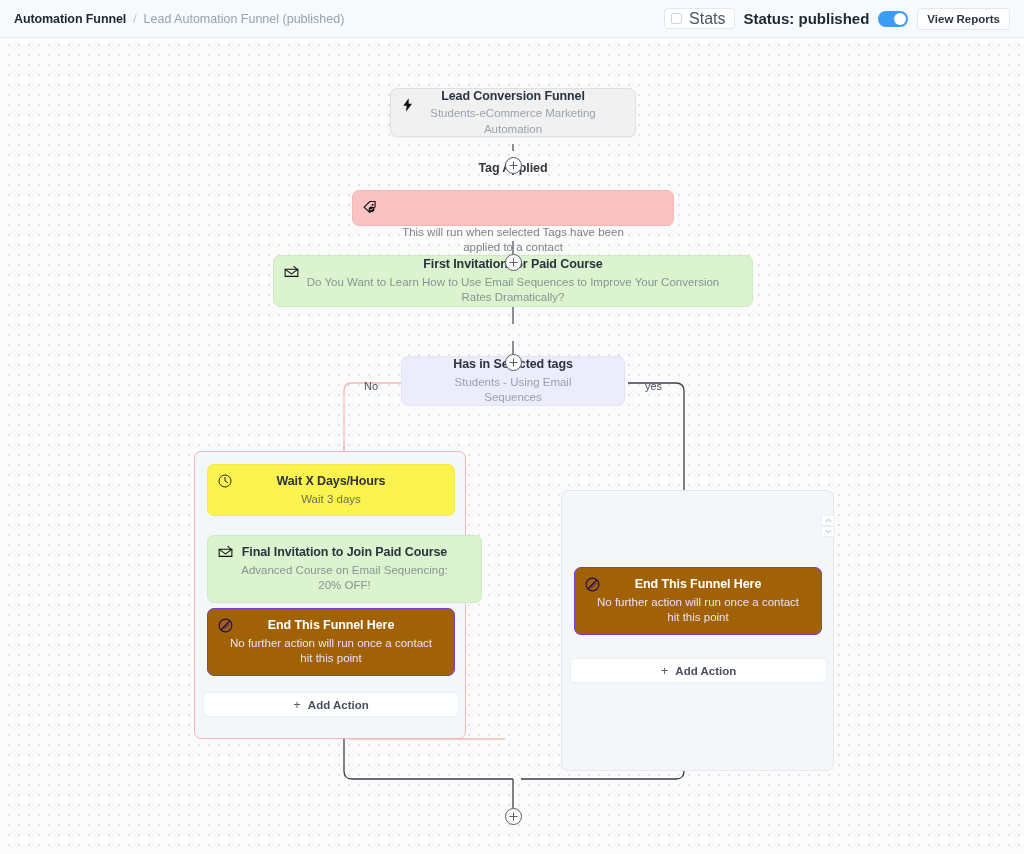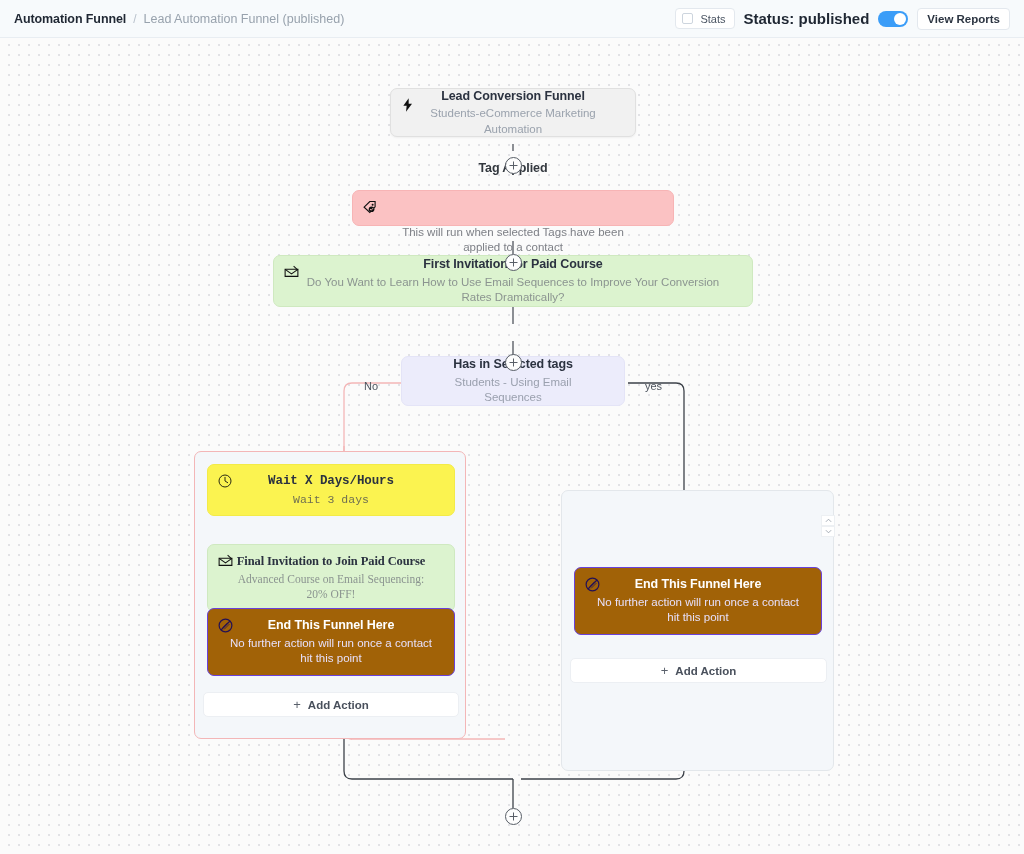--- a/index.html
+++ b/index.html
@@ -61,21 +61,21 @@
     padding: 0 8px 0 6px;
   }
   .chk {
     width: 11px; height: 11px;
     border: 1px solid #cdd5de;
     border-radius: 2px;
     background: #fff;
     display: inline-block;
   }
   .stats-label {
-    font-size: 11px;
+    font-size: 16px;
     color: #4b5563;
   }
   .status-txt {
     font-size: 15px;
     font-weight: bold;
     color: #1f2733;
   }
   .toggle {
     width: 30px; height: 16px;
     border-radius: 9px;
@@ -388,32 +388,32 @@
     <div class="node n-cond" style="left:401px; top:318px; width:224px; height:50px;">
       <div class="n-title">Has in Selected tags</div>
       <div class="n-sub">Students - Using Email Sequences</div>
     </div>
 
     <div class="edge-label" style="left:364px; top:342px;">No</div>
     <div class="edge-label" style="left:645px; top:342px;">yes</div>
 
     <div class="branch-box branch-left" style="left:194px; top:413px; width:272px; height:288px;">
 
-      <div class="node n-yellow" style="left:12px; top:12px; width:248px; height:52px; padding:7px 26px;font-family:Liberation Mono, monospace;">
+      <div class="node n-yellow" style="left:12px; top:12px; width:248px; height:52px; padding:7px 26px;">
         <span class="n-icon">
           <svg width="16" height="16" viewBox="0 0 24 24">
             <circle cx="12" cy="12" r="9" fill="none" stroke="#2b2b14" stroke-width="1.5"></circle>
             <path d="M12 6.5 V12 l4 2.5" fill="none" stroke="#2b2b14" stroke-width="1.5" stroke-linecap="round"></path>
           </svg>
         </span>
         <div class="n-title">Wait X Days/Hours</div>
         <div class="n-sub">Wait 3 days</div>
       </div>
 
-      <div class="node n-green" style="left:12px; top:92px; width:248px; height:68px; padding:7px 22px;font-family:Liberation Serif, serif;">
+      <div class="node n-green" style="left:12px; top:83px; width:275px; height:68px; padding:7px 22px;">
         <span class="n-icon">
           <svg width="17" height="17" viewBox="0 0 24 24">
             <path d="M3 7.5 L12 14 L21 7.5" fill="none" stroke="#111" stroke-width="1.5"></path>
             <path d="M3 7.5 h18 v10 H3 z" fill="none" stroke="#111" stroke-width="1.5"></path>
             <path d="M15 3 L21 8.5" stroke="#111" stroke-width="1.5"></path>
           </svg>
         </span>
         <div class="n-title">Final Invitation to Join Paid Course</div>
         <div class="n-sub">Advanced Course on Email Sequencing: 20% OFF!</div>
       </div>

